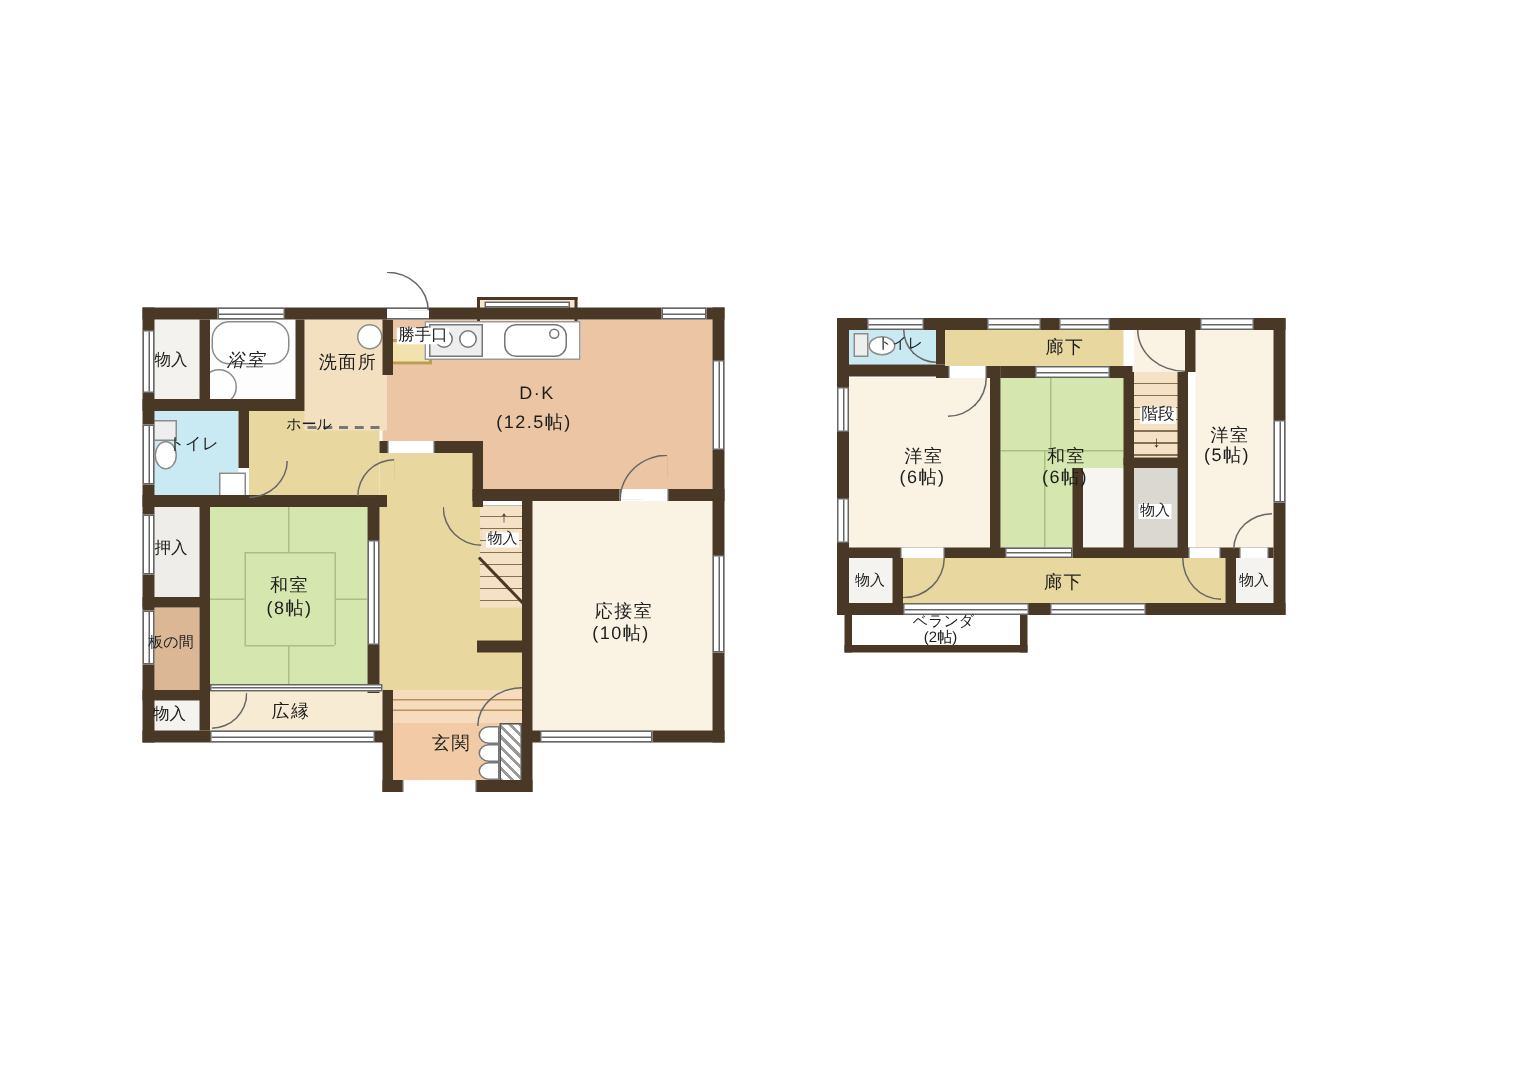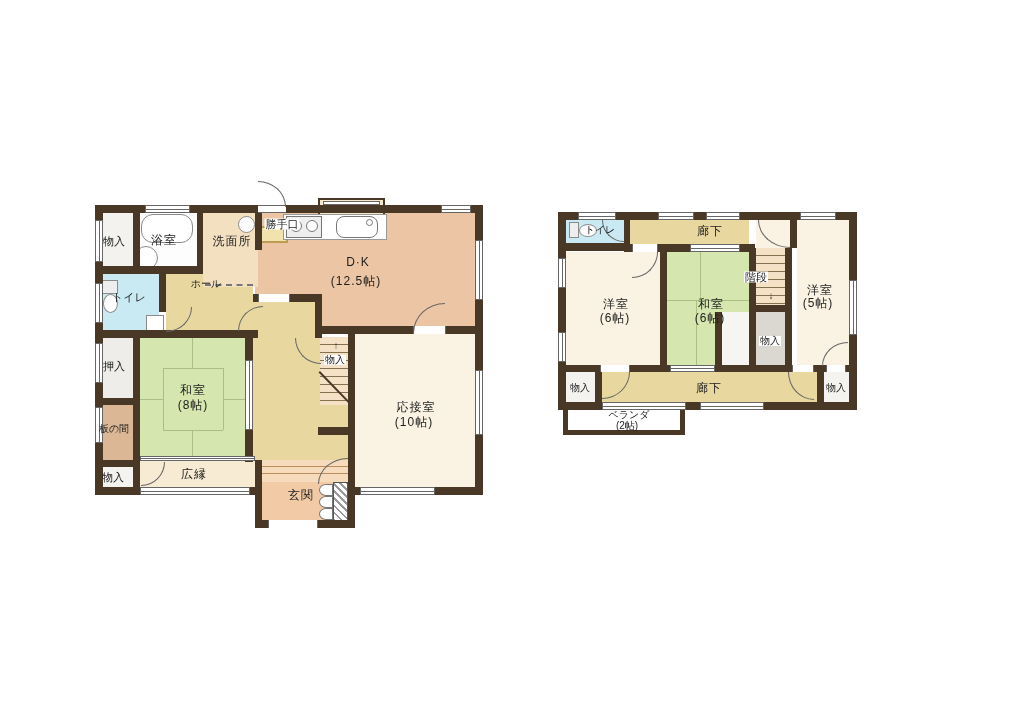--- a/index.html
+++ b/index.html
@@ -129,21 +129,21 @@
 
   <div class="arc arc-tr" style="left:258px;top:181px;width:28px;height:26px;"></div>
   <div class="arc arc-br" style="left:166px;top:307px;width:26px;height:25px;"></div>
   <div class="arc arc-tl" style="left:238px;top:306px;width:25px;height:25px;"></div>
   <div class="arc arc-bl" style="left:295px;top:338px;width:26px;height:26px;"></div>
   <div class="arc arc-tl" style="left:413px;top:303px;width:32px;height:30px;"></div>
   <div class="arc arc-tl" style="left:318px;top:458px;width:30px;height:26px;"></div>
   <div class="arc arc-br" style="left:141px;top:462px;width:24px;height:24px;"></div>
 
   <div class="lbl md" style="left:114px;top:241px;">物入</div>
-  <div class="lbl" style="left:164px;top:240px;">浴室</div>
+  <div class="lbl" style="left:164px;top:240px;font-style:italic;">浴室</div>
   <div class="lbl" style="left:232px;top:241px;">洗面所</div>
   <div class="lbl md bgw" style="left:282px;top:224px;">勝手口</div>
   <div class="lbl" style="left:358px;top:262px;">D·K</div>
   <div class="lbl" style="left:356px;top:281px;">(12.5帖)</div>
   <div class="lbl sm" style="left:206px;top:284px;">ホール</div>
   <div class="lbl md" style="left:129px;top:297px;">トイレ</div>
   <div class="lbl md" style="left:114px;top:366px;">押入</div>
   <div class="lbl" style="left:193px;top:390px;">和室</div>
   <div class="lbl" style="left:193px;top:405px;">(8帖)</div>
   <div class="lbl sm" style="left:114px;top:429px;">板の間</div>
@@ -221,21 +221,21 @@
   <div class="arc arc-br" style="left:602px;top:372px;width:28px;height:27px;"></div>
   <div class="arc arc-bl" style="left:788px;top:372px;width:26px;height:28px;"></div>
   <div class="arc arc-tl" style="left:822px;top:342px;width:26px;height:24px;"></div>
 
   <div class="lbl sm" style="left:600px;top:230px;">トイレ</div>
   <div class="lbl" style="left:710px;top:231px;">廊下</div>
   <div class="lbl" style="left:616px;top:304px;">洋室</div>
   <div class="lbl" style="left:615px;top:318px;">(6帖)</div>
   <div class="lbl" style="left:711px;top:304px;">和室</div>
   <div class="lbl" style="left:710px;top:318px;">(6帖)</div>
-  <div class="lbl md bgw" style="left:756px;top:277px;">階段</div>
+  <div class="lbl md bgw" style="left:772px;top:277px;">階段</div>
   <div class="lbl sm" style="left:771px;top:296px;">↓</div>
   <div class="lbl" style="left:820px;top:290px;">洋室</div>
   <div class="lbl" style="left:818px;top:303px;">(5帖)</div>
   <div class="lbl sm bgw" style="left:770px;top:341px;">物入</div>
   <div class="lbl sm" style="left:580px;top:388px;">物入</div>
   <div class="lbl" style="left:709px;top:388px;">廊下</div>
   <div class="lbl sm" style="left:836px;top:388px;">物入</div>
   <div class="lbl sm" style="left:629px;top:415px;font-family:Liberation Serif, serif;">ベランダ</div>
   <div class="lbl sm" style="left:627px;top:426px;">(2帖)</div>
 

